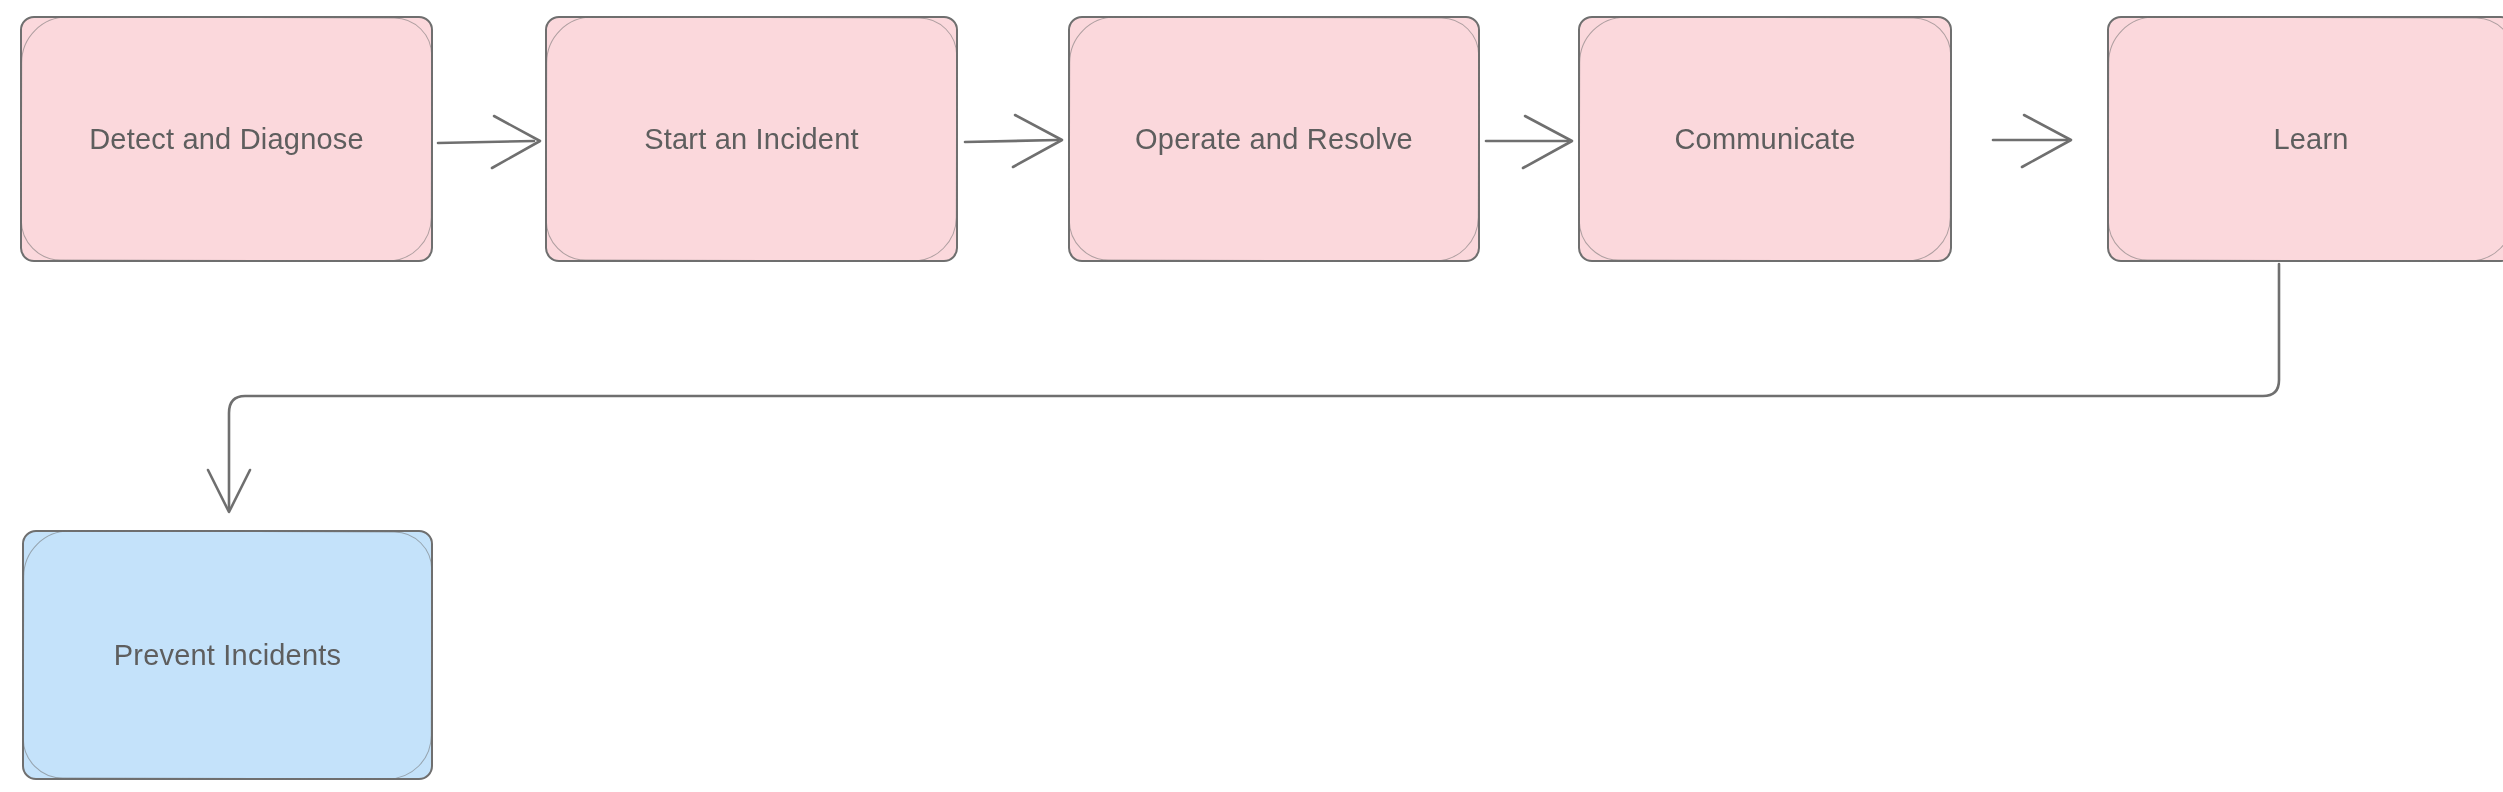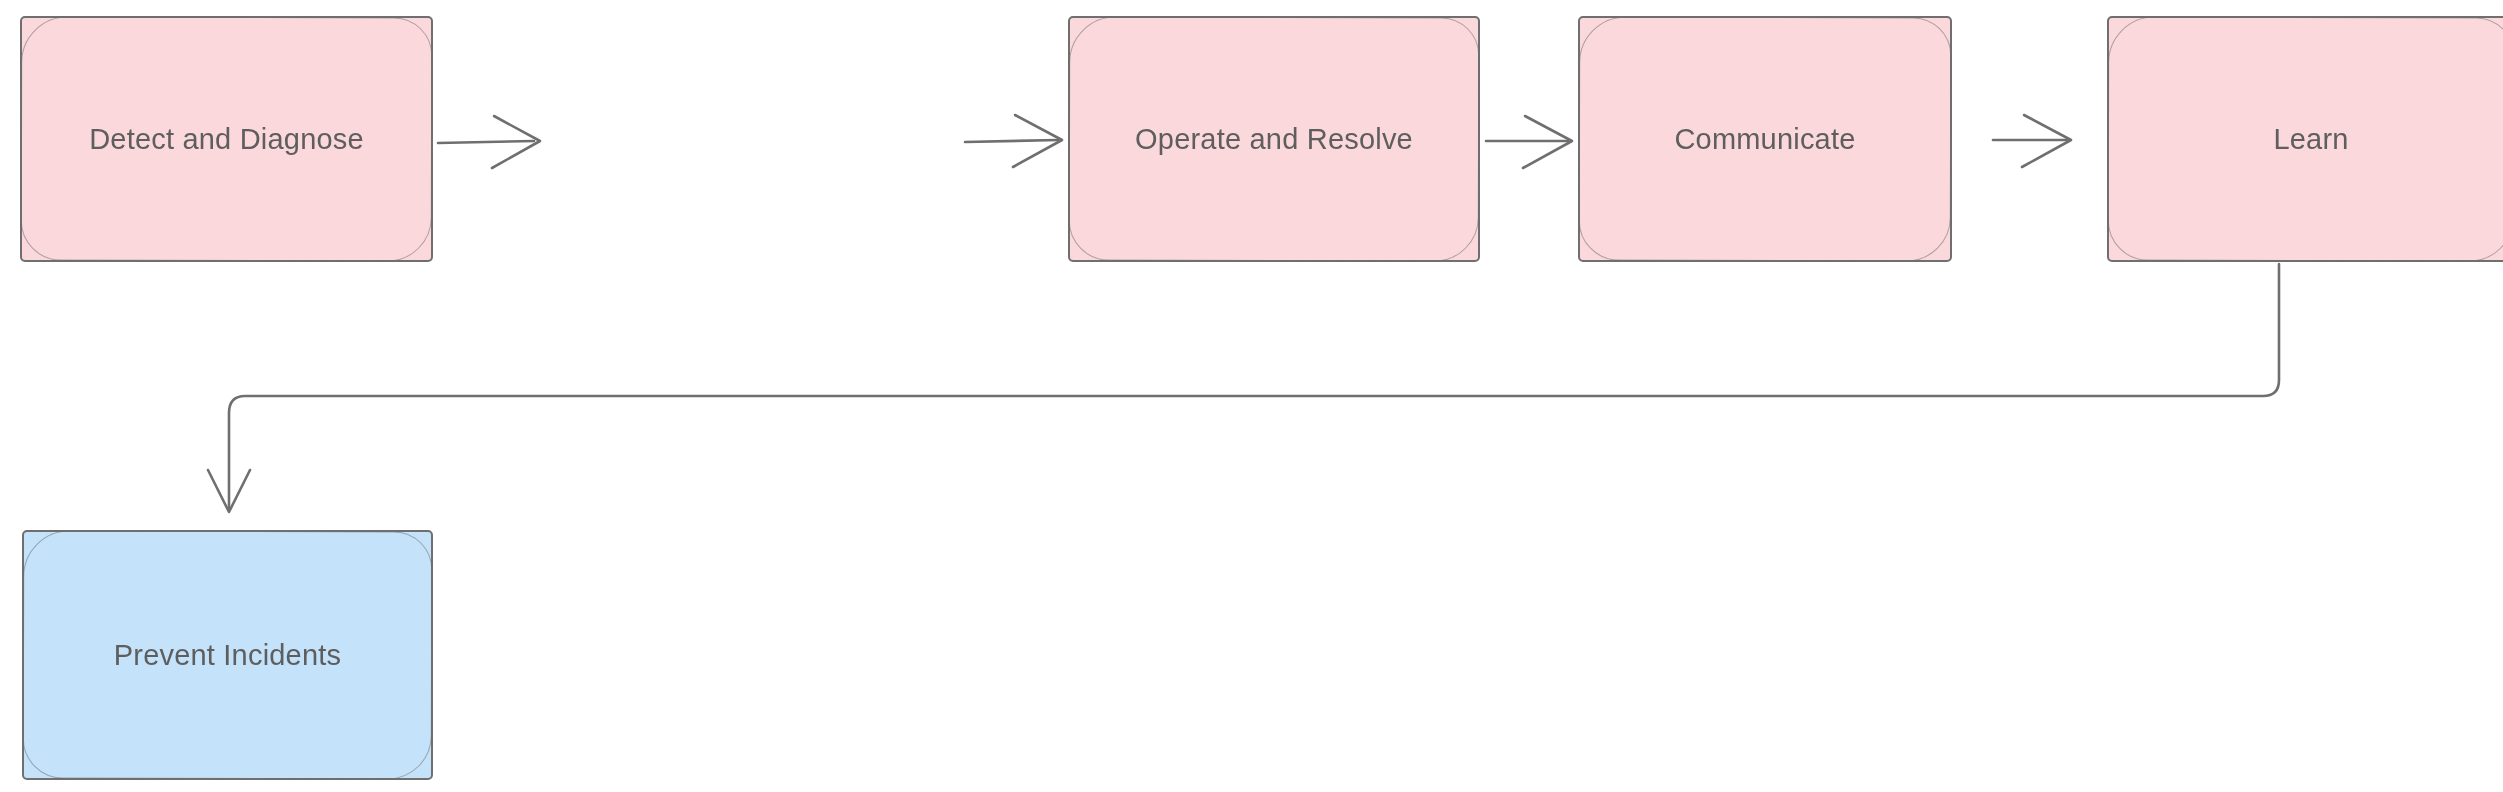--- a/index.html
+++ b/index.html
@@ -12,21 +12,21 @@
     position: relative;
     width: 2503px;
     height: 792px;
     background: #ffffff;
     overflow: hidden;
   }
   .node {
     position: absolute;
     box-sizing: border-box;
     border: 2.5px solid #6f6f6f;
-    border-radius: 5px;
+    border-radius: 14px;
     display: flex;
     align-items: center;
     justify-content: center;
     text-align: center;
     color: #5e5e5e;
     font-size: 29px;
     letter-spacing: 0.2px;
     cursor: default;
   }
   
@@ -94,20 +94,23 @@
     <g>
       <path d="M2279,264 L2279,380 Q2279,396 2263,396 L245,396 Q229,396 229,413 L229,508"></path>
       <path d="M208,470 L229,512 L250,470"></path>
     </g>
   </svg>
 
   <div class="node pos-detect" style="background: rgb(251, 216, 220);">
     <span class="node-label">Detect and Diagnose</span>
   </div>
 
+  <div class="node pos-start" style="background: rgb(251, 216, 220);">
+    <span class="node-label">Start an Incident</span>
+  </div>
 
   <div class="node pos-operate" style="background: rgb(251, 216, 220);">
     <span class="node-label">Operate and Resolve</span>
   </div>
 
   <div class="node pos-communicate" style="background: rgb(251, 216, 220);">
     <span class="node-label">Communicate</span>
   </div>
 
   <div class="node pos-learn" style="background: rgb(251, 216, 220);">

